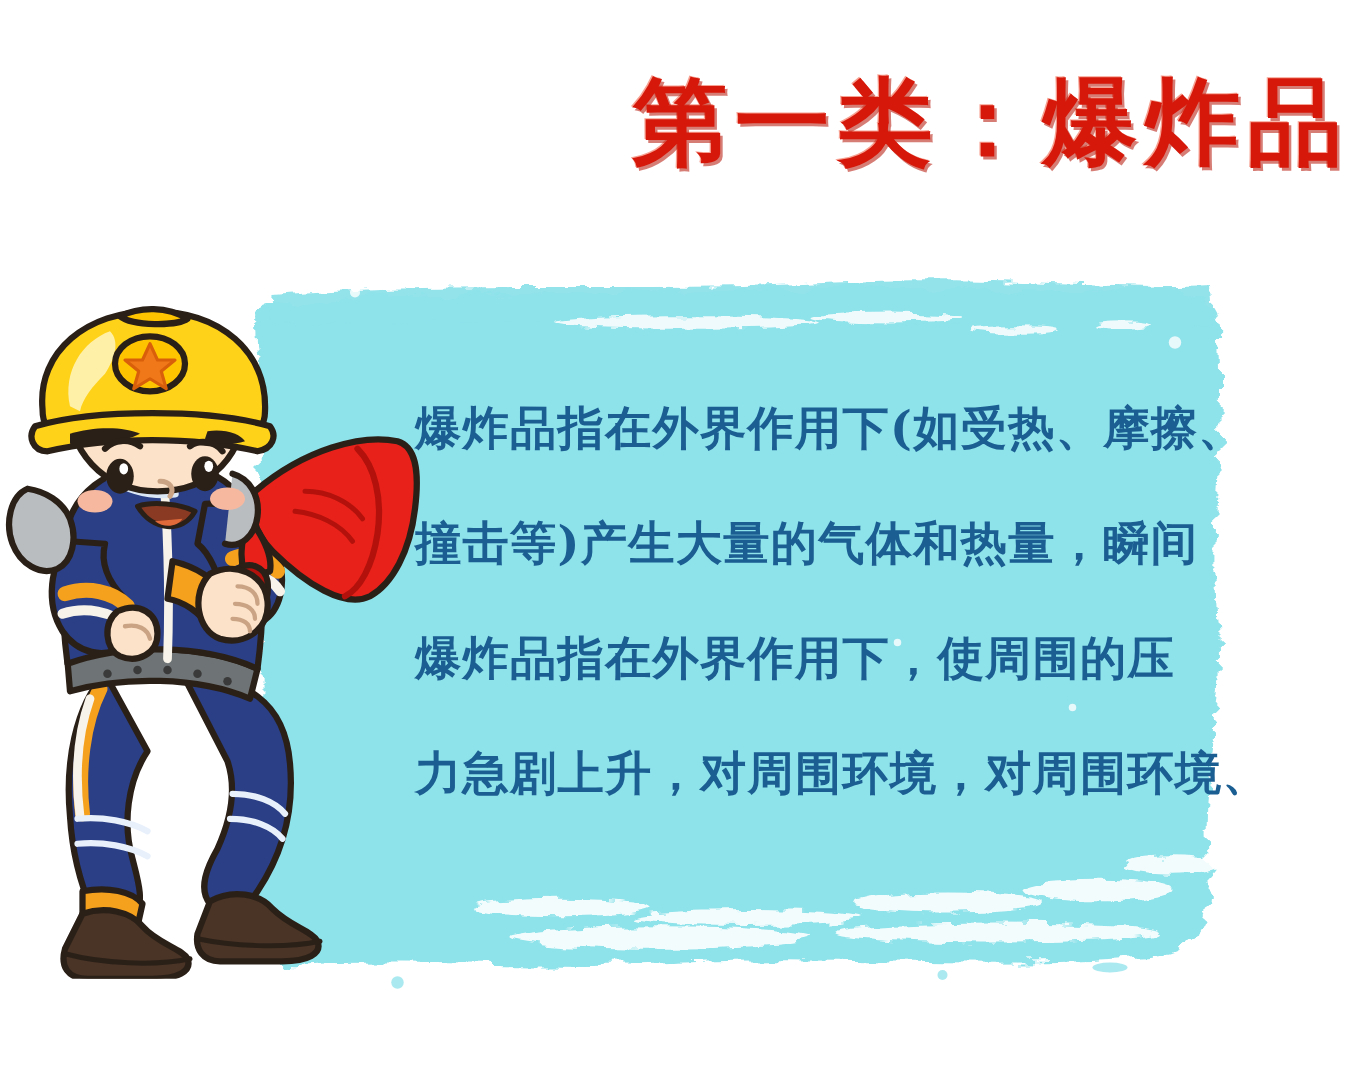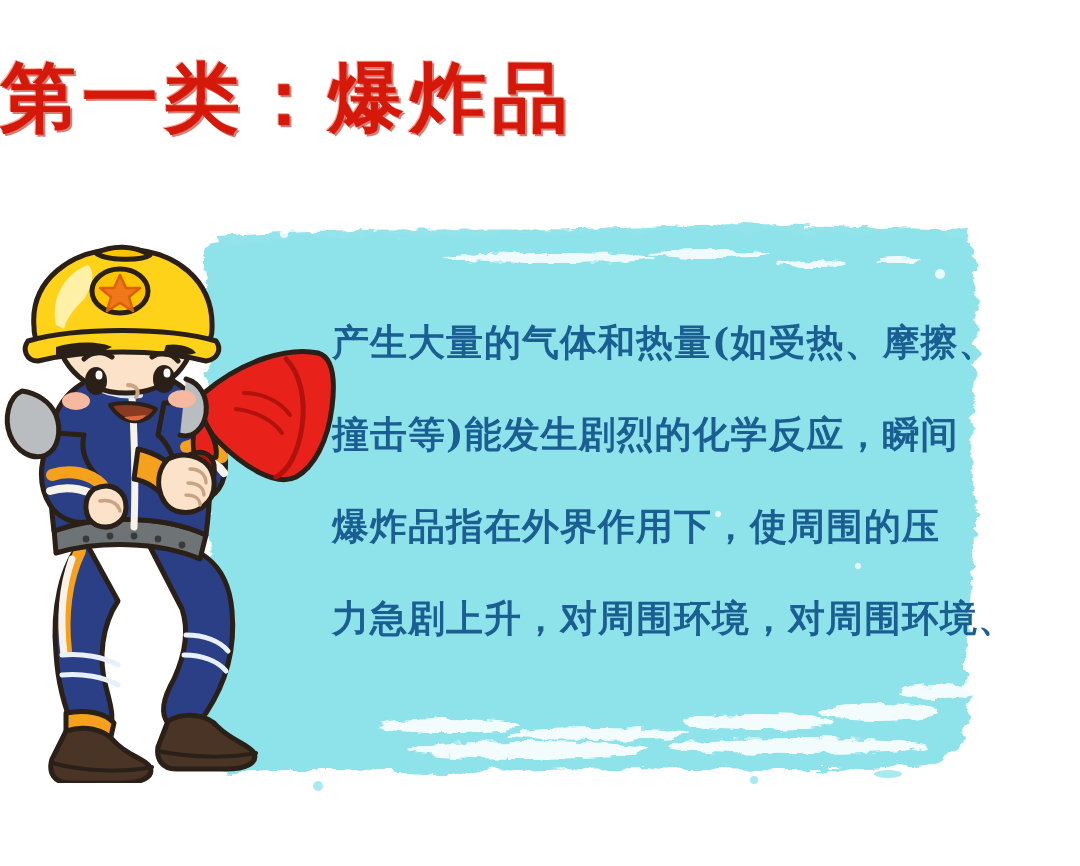--- a/index.html
+++ b/index.html
@@ -17,21 +17,21 @@
     background: #ffffff;
     overflow: hidden;
   }
 
   
   #title {
     position: absolute;
     left: 0;
     top: 58px;
     width: 1080px;
-    text-align: left;
+    text-align: right;
     font-family: "DejaVu Serif", "Liberation Serif", serif;
     font-weight: bold;
     font-size: 76px;
     letter-spacing: 6px;
     color: #D6180A;
     text-shadow: 2px 2px 0 rgba(180,18,6,.55), -1px -1px 0 rgba(240,70,40,.5);
     white-space: nowrap;
     line-height: 1.05;
   }
 
@@ -136,22 +136,22 @@
         <circle cx="120" cy="572" r="5"></circle>
         <circle cx="556" cy="566" r="4"></circle>
         <ellipse cx="690" cy="560" rx="14" ry="4"></ellipse>
       </g>
     </svg>
   </div>
 
   <div id="title">第一类：爆炸品</div>
 
   <div id="body-text">
-    <span class="ln">产生大量的气体和热量(如受热、摩擦、</span>
-    <span class="ln">撞击等)能发生剧烈的化学反应，瞬间</span>
+    <span class="ln">爆炸品指在外界作用下(如受热、摩擦、</span>
+    <span class="ln">撞击等)产生大量的气体和热量，瞬间</span>
     <span class="ln">爆炸品指在外界作用下，使周围的压</span>
     <span class="ln">力急剧上升，对周围环境，对周围环境、</span>
   </div>
 
   <div id="mascot">
     <svg viewBox="0 0 340 540" xmlns="http://www.w3.org/2000/svg" aria-hidden="true">
       <g stroke="#2B2018" stroke-width="5" stroke-linejoin="round" stroke-linecap="round">
 
         <path d="M 148 300 C 196 298, 228 318, 232 368 C 236 412, 222 446, 206 470
                  C 196 486, 178 492, 168 480 C 158 468, 166 450, 174 436

